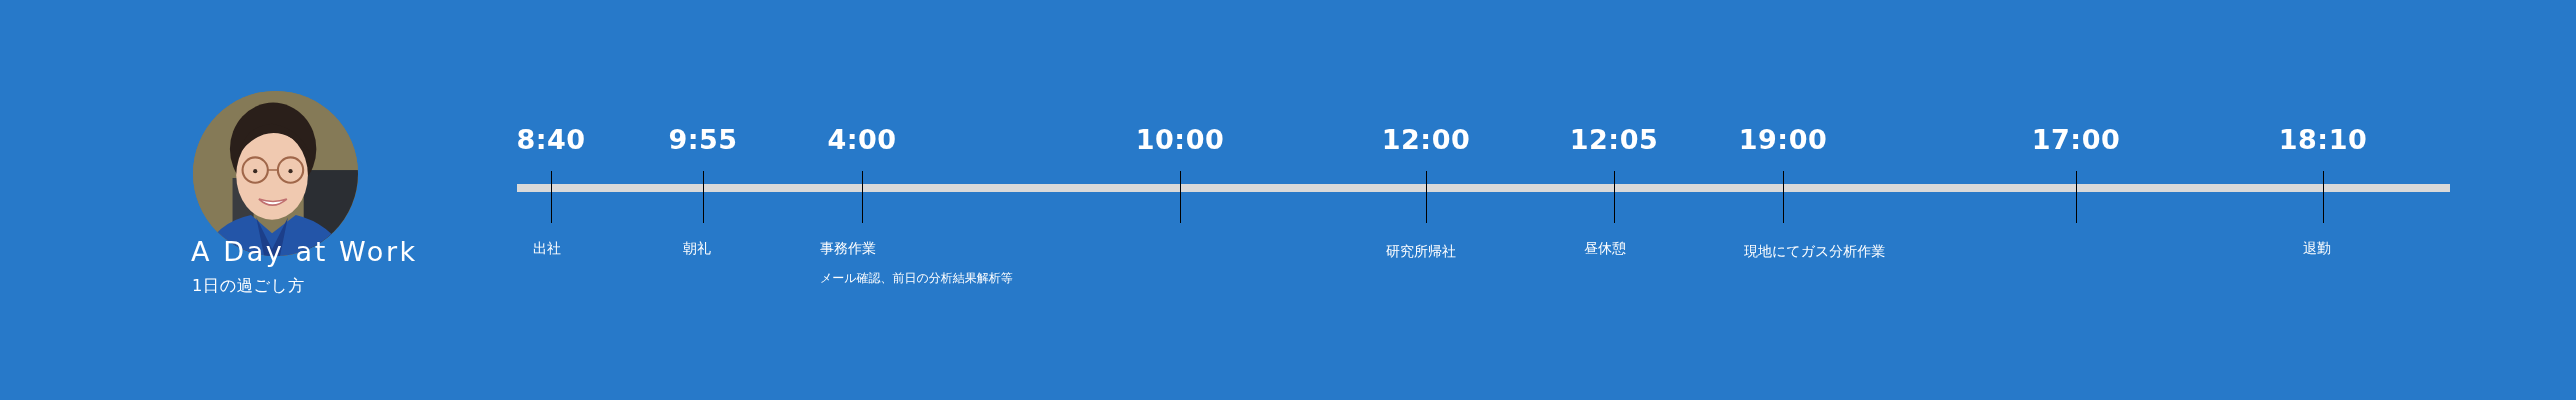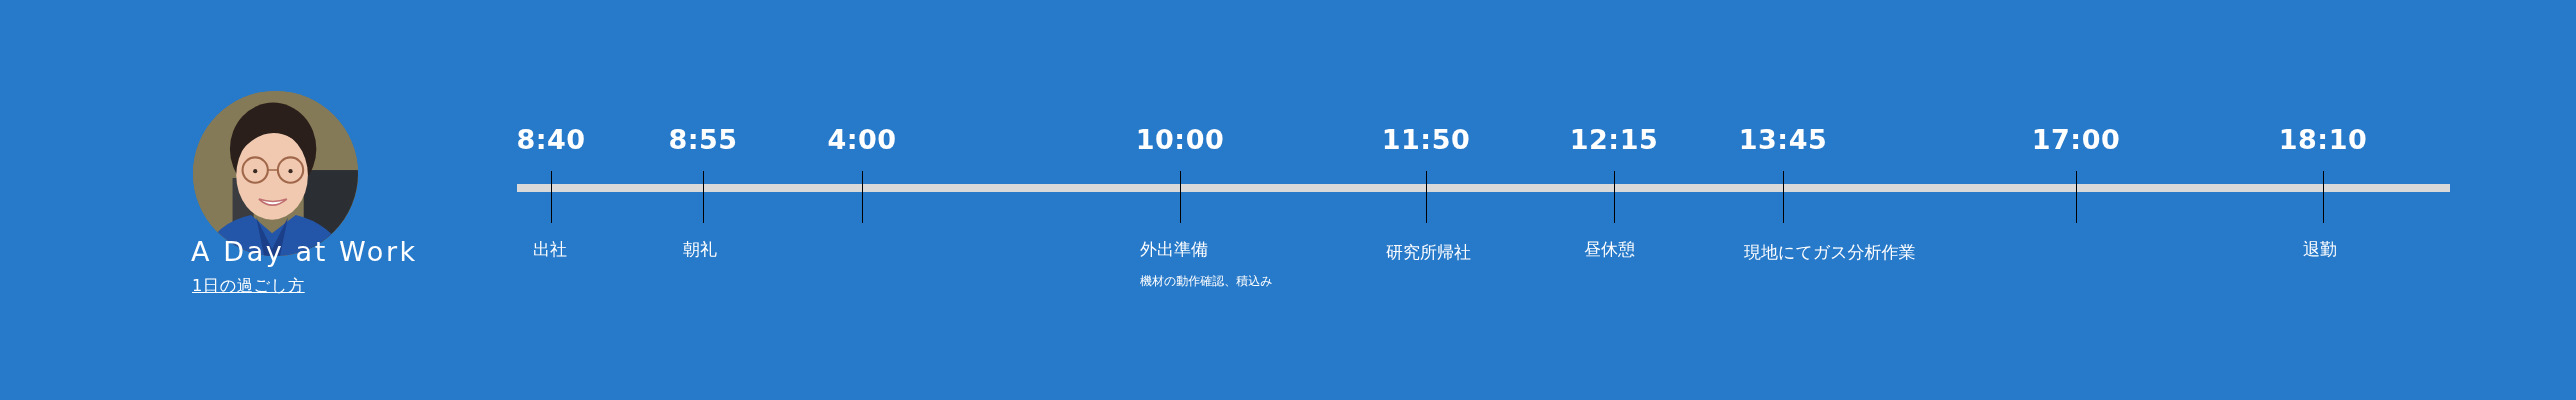--- a/index.html
+++ b/index.html
@@ -19,40 +19,40 @@
   }
   .avatar svg { display: block; width: 100%; height: 100%; }
   .title {
     position: absolute; left: 191px; top: 238px;
     font-family: "DejaVu Sans", sans-serif;
     font-size: 27px; letter-spacing: 2.6px; font-weight: normal;
     white-space: nowrap; line-height: 1;
   }
   .subtitle {
     position: absolute; left: 192px; top: 278px;
-    font-size: 16.3px; letter-spacing: 0.5px; white-space: nowrap; line-height: 1; text-decoration: underline;
+    font-size: 16.3px; letter-spacing: 0.5px; white-space: nowrap; line-height: 1;
   }
 
   
   .bar {
     position: absolute; left: 517px; top: 184px; width: 1933px; height: 8.4px;
     background: #D9D9D9;
   }
   .tick {
     position: absolute; top: 171px; width: 1.6px; height: 52px;
     background: #000000; margin-left: -0.5px;
   }
   .time {
     position: absolute; top: 126px; transform: translateX(-50%);
     font-family: "DejaVu Sans", sans-serif;
     font-size: 27px; font-weight: bold; letter-spacing: 0.5px;
     white-space: nowrap; line-height: 1;
   }
   .event { position: absolute; top: 241px; white-space: nowrap; }
-  .event-title { font-size: 17px; line-height: 1; display: block; }
+  .event-title { font-size: 14px; line-height: 1; display: block; }
   .event-sub { font-size: 12px; line-height: 1; display: block; margin-top: 17.4px; }
 </style>
 </head>
 <body>
 
 <div class="stage">
 
   <div class="avatar">
     <svg viewBox="0 0 313 313" xmlns="http://www.w3.org/2000/svg">
       <rect x="0" y="0" width="313" height="313" fill="#857A57"></rect>
@@ -81,49 +81,49 @@
 
   <div class="bar"></div>
 
   <div class="tick" style="left:551px"></div>
   <div class="time" style="left:551px">8:40</div>
   <div class="event" style="left:533px">
     <span class="event-title">出社</span>
   </div>
 
   <div class="tick" style="left:703px"></div>
-  <div class="time" style="left:703px">8:55</div>
+  <div class="time" style="left:703px">9:55</div>
   <div class="event" style="left:683px">
     <span class="event-title">朝礼</span>
   </div>
 
   <div class="tick" style="left:862px"></div>
   <div class="time" style="left:862px">4:00</div>
+  <div class="event" style="left:820px">
+    <span class="event-title">事務作業</span>
+    <span class="event-sub">メール確認、前日の分析結果解析等</span>
+  </div>
 
   <div class="tick" style="left:1180px"></div>
   <div class="time" style="left:1180px">10:00</div>
-  <div class="event" style="left:1140px">
-    <span class="event-title">外出準備</span>
-    <span class="event-sub">機材の動作確認、積込み</span>
-  </div>
 
   <div class="tick" style="left:1426px"></div>
-  <div class="time" style="left:1426px">11:50</div>
+  <div class="time" style="left:1426px">12:00</div>
   <div class="event" style="left:1386px; top:244px">
     <span class="event-title">研究所帰社</span>
   </div>
 
   <div class="tick" style="left:1614px"></div>
-  <div class="time" style="left:1614px">12:15</div>
+  <div class="time" style="left:1614px">12:05</div>
   <div class="event" style="left:1584px">
     <span class="event-title">昼休憩</span>
   </div>
 
   <div class="tick" style="left:1783px"></div>
-  <div class="time" style="left:1783px">13:45</div>
+  <div class="time" style="left:1783px">19:00</div>
   <div class="event" style="left:1744px; top:244px">
     <span class="event-title">現地にてガス分析作業</span>
   </div>
 
   <div class="tick" style="left:2076px"></div>
   <div class="time" style="left:2076px">17:00</div>
 
   <div class="tick" style="left:2323px"></div>
   <div class="time" style="left:2323px">18:10</div>
   <div class="event" style="left:2303px">

